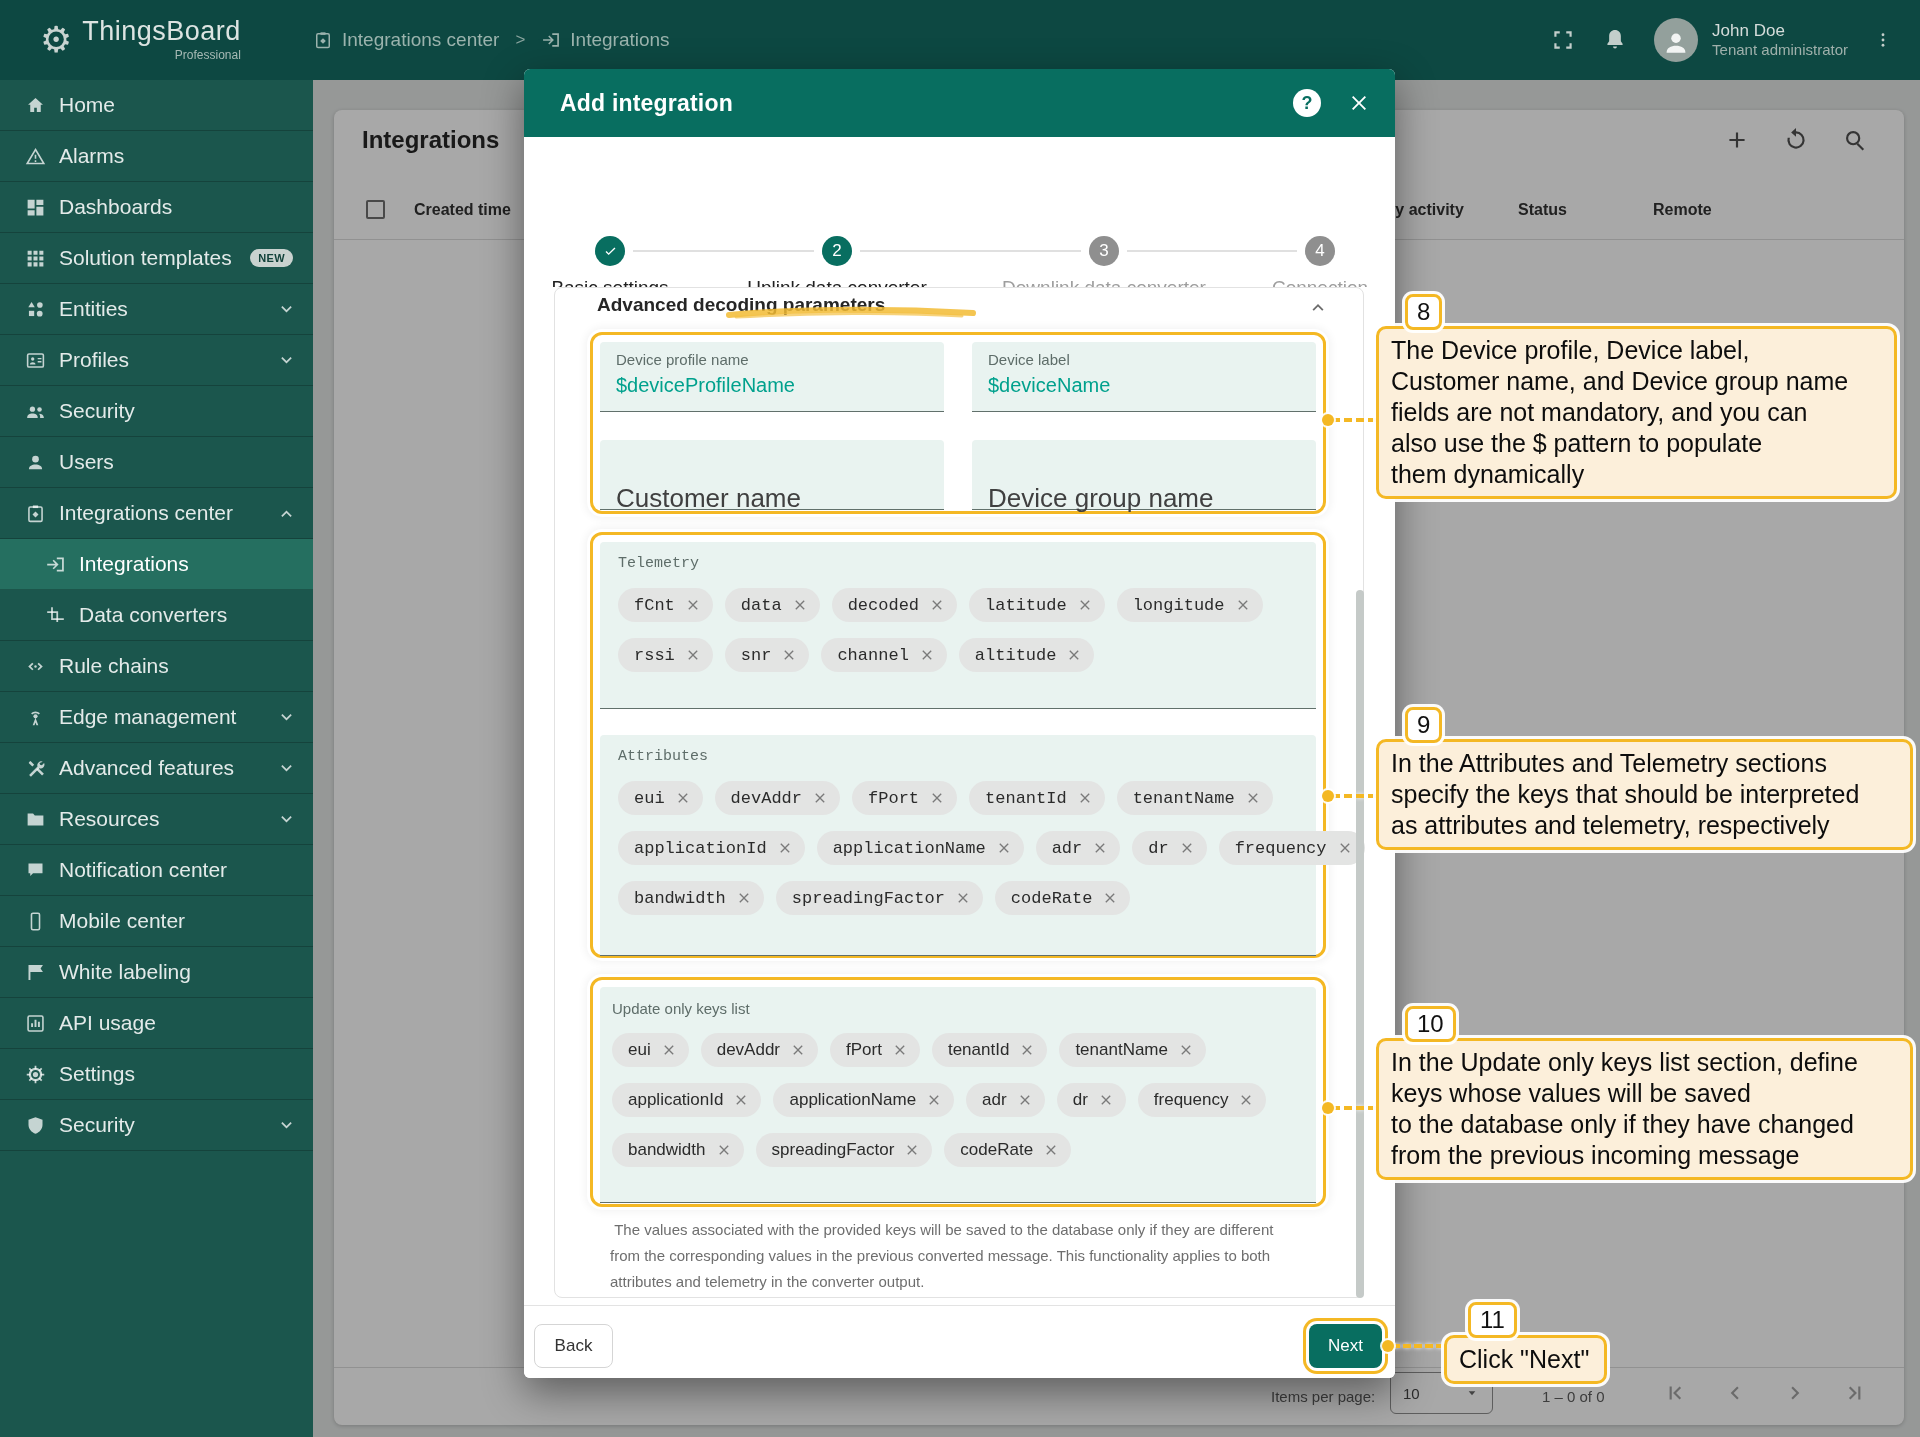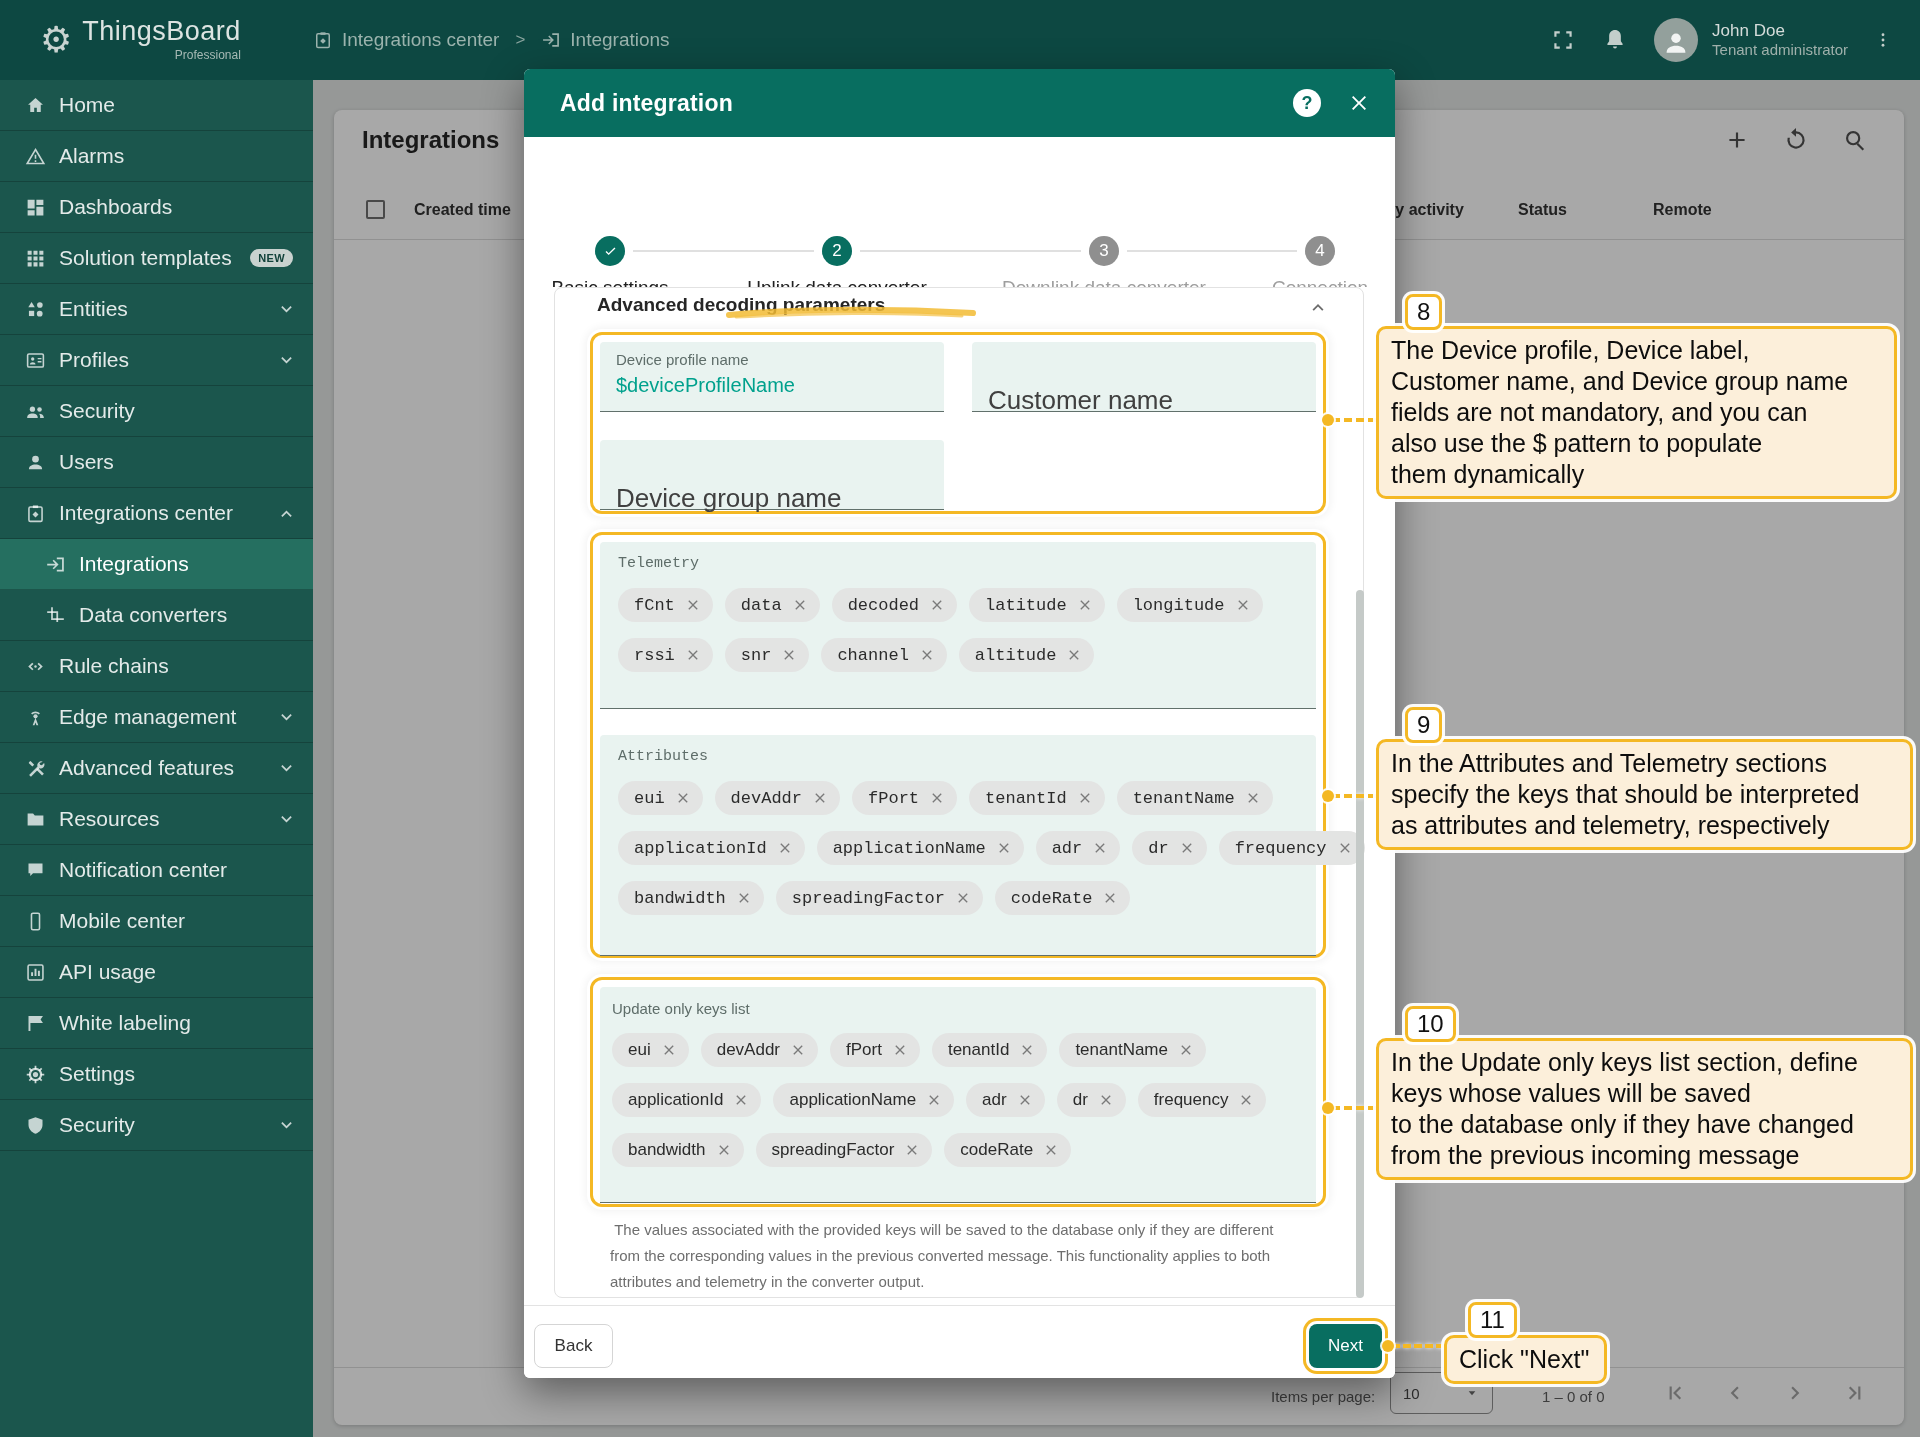--- a/index.html
+++ b/index.html
@@ -378,33 +378,33 @@
         <span class="ic">
           <svg viewBox="0 0 24 24" fill="currentColor">
             <rect x="7.4" y="2.5" width="9.2" height="19" rx="1.7" fill="none" stroke="currentColor" stroke-width="1.8"></rect>
           </svg>
         </span>
         <span class="side-label">Mobile center</span>
       </div>
       <div class="side-item">
         <span class="ic">
           <svg viewBox="0 0 24 24" fill="currentColor">
+            <path d="M4 3.5h16.5L17.8 7.5l2.7 4H6.2v9H4Z"></path>
+          </svg>
+        </span>
+        <span class="side-label">White labeling</span>
+      </div>
+      <div class="side-item">
+        <span class="ic">
+          <svg viewBox="0 0 24 24" fill="currentColor">
             <rect x="3.5" y="3.5" width="17" height="17" rx="1.6" fill="none" stroke="currentColor" stroke-width="1.8"></rect>
             <path d="M7 16v-4.2h2.2V16ZM10.9 16V7.8h2.2V16ZM14.8 16v-6h2.2v6Z"></path>
           </svg>
         </span>
         <span class="side-label">API usage</span>
-      </div>
-      <div class="side-item">
-        <span class="ic">
-          <svg viewBox="0 0 24 24" fill="currentColor">
-            <path d="M4 3.5h16.5L17.8 7.5l2.7 4H6.2v9H4Z"></path>
-          </svg>
-        </span>
-        <span class="side-label">White labeling</span>
       </div>
       <div class="side-item">
         <span class="ic">
           <svg viewBox="0 0 24 24" fill="currentColor">
             <circle cx="12" cy="12" r="3"></circle>
             <circle cx="12" cy="12" r="6.4" fill="none" stroke="currentColor" stroke-width="2.6"></circle>
             <path d="M11 2h2v4h-2zM11 18h2v4h-2zM2 11h4v2H2zM18 11h4v2h-4zM4.2 5.6l1.4-1.4 2.9 2.9-1.4 1.4zM15.5 16.9l1.4-1.4 2.9 2.9-1.4 1.4zM4.2 18.4l2.9-2.9 1.4 1.4-2.9 2.9zM15.5 7.1l2.9-2.9 1.4 1.4-2.9 2.9z"></path>
           </svg>
         </span>
         <span class="side-label">Settings</span>
@@ -540,20 +540,24 @@
             <svg viewBox="0 0 24 24" fill="currentColor">
               <path d="m6 14.7 6-6 6 6-1.4 1.4L12 11.5l-4.6 4.6Z"></path>
             </svg>
           </span>
 
         <div class="hl-group g1">
           <div class="fields-grid" id="fields-grid">
               <div class="field">
                 <div class="f-label">Device profile name</div>
                 <div class="f-value">$deviceProfileName</div>
+              </div>
+              <div class="field">
+                <div class="f-label">Device label</div>
+                <div class="f-value">$deviceName</div>
               </div>
               <div class="field empty">
                 <div class="f-placeholder">Customer name</div>
               </div>
               <div class="field empty">
                 <div class="f-placeholder">Device group name</div>
               </div>
             </div>
         </div>
 

